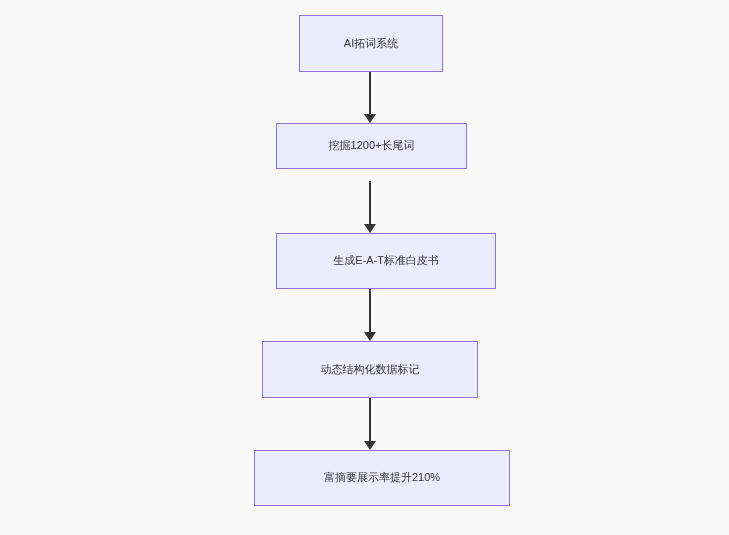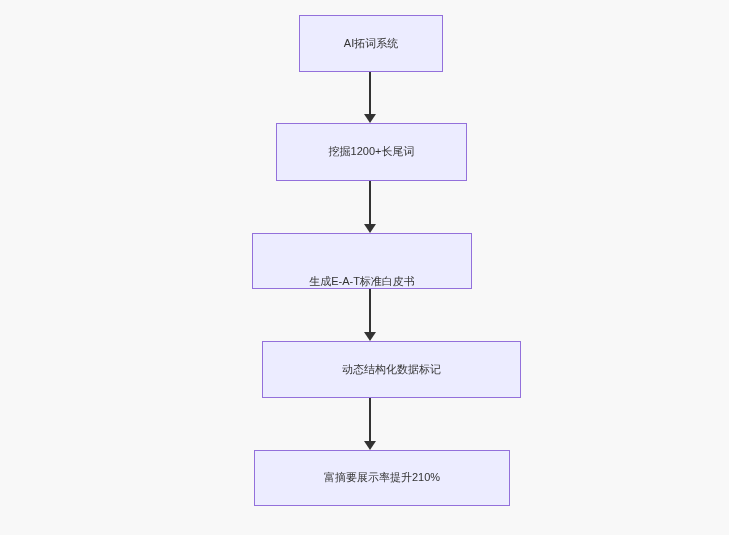--- a/index.html
+++ b/index.html
@@ -56,23 +56,23 @@
   }
   .arrowhead {
     width: 0;
     height: 0;
     border-left: 6px solid transparent;
     border-right: 6px solid transparent;
     border-top: 9px solid var(--edge, #333333);
   }
   
   #node-0 { left: 299px; top: 15px;  width: 144px; height: 57px; }
-  #node-1 { left: 276px; top: 123px; width: 191px; height: 58px; }
-  #node-2 { left: 252px; top: 233px; width: 220px; height: 56px; align-items: flex-end; }
-  #node-3 { left: 262px; top: 341px; width: 259px; height: 57px; }
+  #node-1 { left: 276px; top: 123px; width: 191px; height: 46px; }
+  #node-2 { left: 276px; top: 233px; width: 220px; height: 56px; }
+  #node-3 { left: 262px; top: 341px; width: 216px; height: 57px; }
   #node-4 { left: 254px; top: 450px; width: 256px; height: 56px; }
   
   #edge-0 { left: 362px; top: 72px;  height: 51px; }
   #edge-1 { left: 362px; top: 181px; height: 52px; }
   #edge-2 { left: 362px; top: 289px; height: 52px; }
   #edge-3 { left: 362px; top: 398px; height: 52px; }
 </style>
 </head>
 <body>
 

